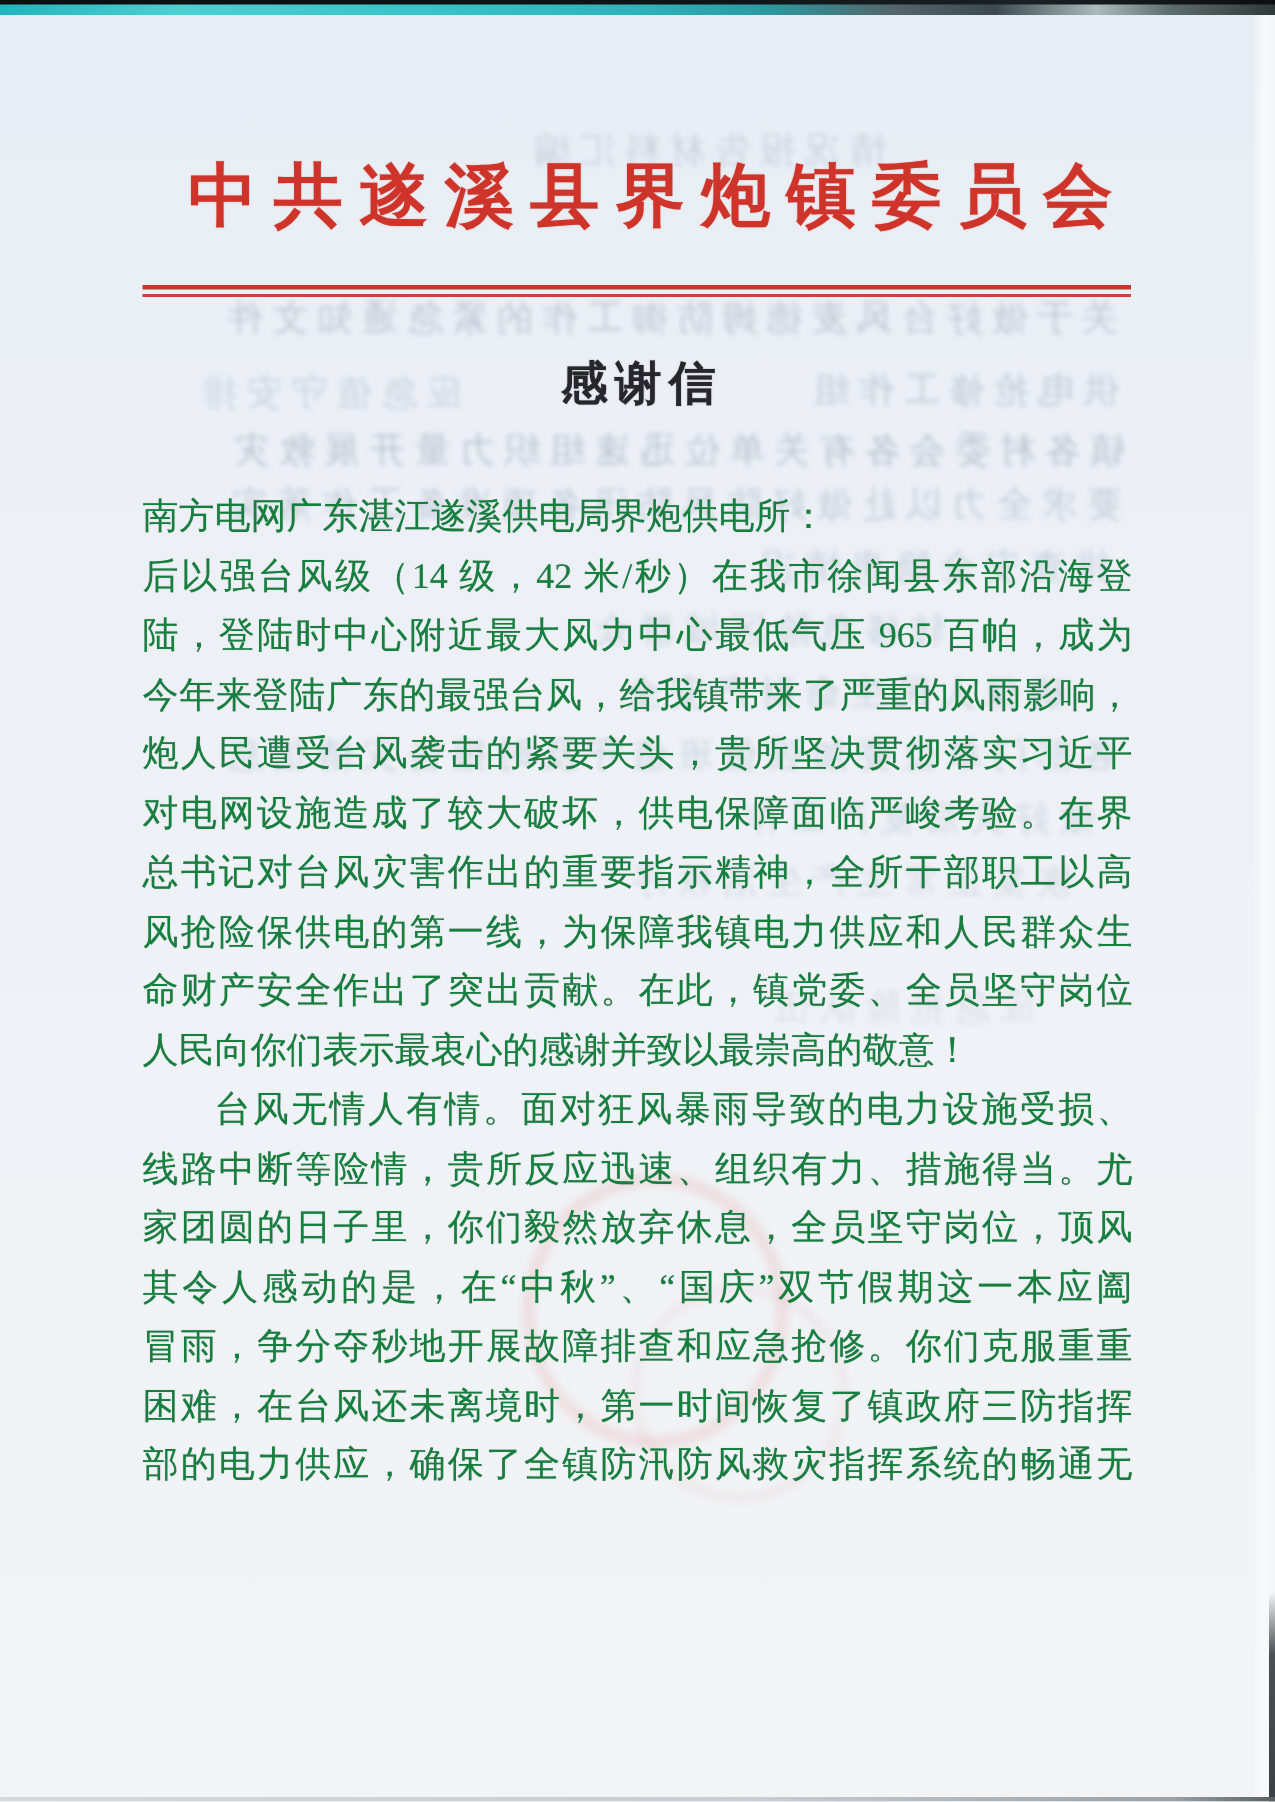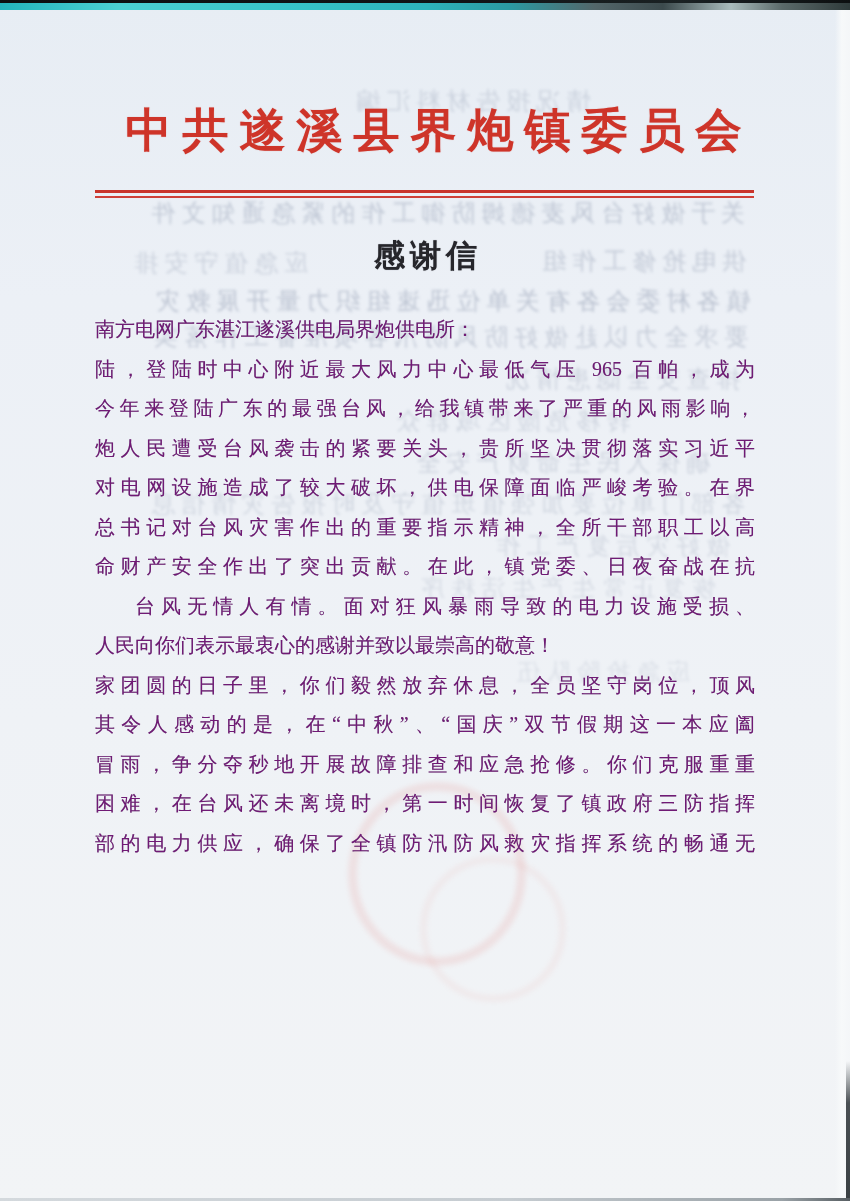--- a/index.html
+++ b/index.html
@@ -43,22 +43,22 @@
   .red-rule .bar2{height:2px;background:#cf4038;}
   .letter-title{
     position:absolute;top:233px;left:0;width:850px;padding-left:6px;box-sizing:border-box;
     text-align:center;font-size:31px;line-height:46px;font-weight:700;
     letter-spacing:5px;color:#26262b;
     text-shadow:0 0 0.8px rgba(30,30,40,.6);
     white-space:nowrap;
   }
   
   .body-text{
-    position:absolute;top:310px;left:95px;width:660px;
-    font-size:20px;line-height:39.5px;color:#701a75;
+    position:absolute;top:326px;left:95px;width:660px;
+    font-size:24px;line-height:39.5px;color:#15803d;
     text-shadow:0 0 0.6px rgba(60,60,75,.45);
   }
   .line{text-align:justify;text-align-last:justify;height:39.5px;overflow:visible;}
   .line.natural{text-align-last:left;}
   .line.indent{text-indent:2em;}
   
   .ghost{
     position:absolute;white-space:nowrap;overflow:hidden;
     font-size:24px;line-height:30px;color:#8d98ae;
     transform:scaleX(-1);filter:blur(1.6px);
@@ -115,26 +115,29 @@
 <div class="org-title">中共遂溪县界炮镇委员会</div>
 <div class="red-rule">
   <div class="bar1"></div>
   <div class="gap"></div>
   <div class="bar2"></div>
 </div>
 <div class="letter-title">感谢信</div>
 
 <div class="body-text">
   <div class="line natural">南方电网广东湛江遂溪供电局界炮供电所：</div>
+  <div class="line">后以强台风级（14 级，42 米/秒）在我市徐闻县东部沿海登</div>
   <div class="line">陆，登陆时中心附近最大风力中心最低气压 965 百帕，成为</div>
   <div class="line">今年来登陆广东的最强台风，给我镇带来了严重的风雨影响，</div>
   <div class="line">炮人民遭受台风袭击的紧要关头，贵所坚决贯彻落实习近平</div>
   <div class="line">对电网设施造成了较大破坏，供电保障面临严峻考验。在界</div>
   <div class="line">总书记对台风灾害作出的重要指示精神，全所干部职工以高</div>
-  <div class="line">命财产安全作出了突出贡献。在此，镇党委、日夜奋战在抗</div>
+  <div class="line">风抢险保供电的第一线，为保障我镇电力供应和人民群众生</div>
+  <div class="line">命财产安全作出了突出贡献。在此，镇党委、全员坚守岗位</div>
+  <div class="line natural">人民向你们表示最衷心的感谢并致以最崇高的敬意！</div>
   <div class="line indent">台风无情人有情。面对狂风暴雨导致的电力设施受损、</div>
-  <div class="line natural">人民向你们表示最衷心的感谢并致以最崇高的敬意！</div>
+  <div class="line">线路中断等险情，贵所反应迅速、组织有力、措施得当。尤</div>
   <div class="line">家团圆的日子里，你们毅然放弃休息，全员坚守岗位，顶风</div>
   <div class="line">其令人感动的是，在“中秋”、“国庆”双节假期这一本应阖</div>
   <div class="line">冒雨，争分夺秒地开展故障排查和应急抢修。你们克服重重</div>
   <div class="line">困难，在台风还未离境时，第一时间恢复了镇政府三防指挥</div>
   <div class="line">部的电力供应，确保了全镇防汛防风救灾指挥系统的畅通无</div>
 </div>
 
 </body></html>

